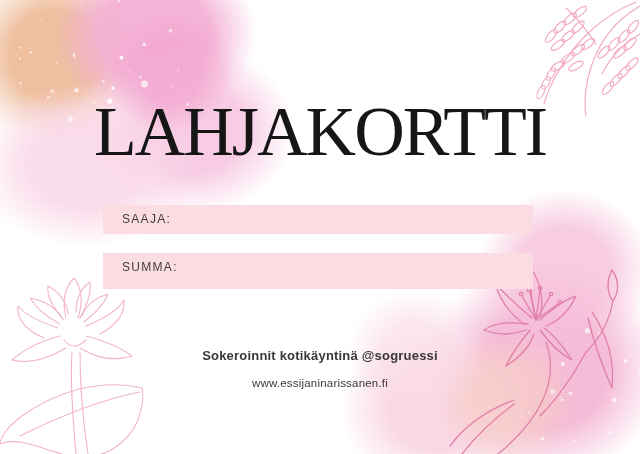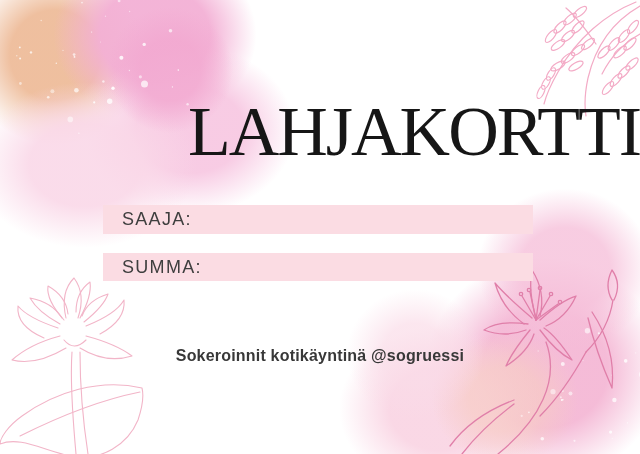--- a/index.html
+++ b/index.html
@@ -29,42 +29,42 @@
     background:radial-gradient(50% 50% at 50% 50%, rgba(247,206,194,.6) 0 34%, rgba(247,206,194,0) 70%);}
   .br5{right:130px;bottom:10px;width:190px;height:180px;
     background:radial-gradient(50% 50% at 50% 50%, rgba(250,220,232,.7) 0 34%, rgba(250,220,232,0) 72%);}
   
   .deco{position:absolute;left:0;top:0;width:640px;height:454px;pointer-events:none;}
   .lineart-light{fill:none;stroke:var(--lineart-light-pink,#f3abc6);stroke-width:1.2;stroke-linecap:round;stroke-linejoin:round;}
   .lineart-lotus{fill:none;stroke:var(--lineart-lotus,#f2b5c8);stroke-width:1.1;stroke-linecap:round;stroke-linejoin:round;}
   .lineart-rose{fill:none;stroke:var(--lineart-rose,#e07fa9);stroke-width:1.3;stroke-linecap:round;stroke-linejoin:round;}
   
   .title{
-    position:absolute;left:0;right:0;top:97px;margin:0;text-align:right;
+    position:absolute;left:0;right:0;top:97px;margin:0;text-align:center;
     font-family:"Liberation Serif", serif;font-weight:400;
     font-size:70px;line-height:70px;letter-spacing:-2px;
     color:var(--title-text,#161616);
   }
   
   .bar{
     position:absolute;left:103px;width:430px;background:var(--field-background,#fbdce3);
-    color:var(--label-text,#3e3e3e);font-size:18px;letter-spacing:1.3px;
+    color:var(--label-text,#3e3e3e);font-size:12px;letter-spacing:1.3px;
   }
   .bar-recipient{top:205px;height:29px;line-height:29px;}
-  .bar-amount{top:253px;height:28px;line-height:28px;}
+  .bar-amount{top:253px;height:36px;line-height:28px;}
   .bar .lbl{position:absolute;top:0;}
   .lbl-saaja{left:19px;}
   .lbl-summa{left:19px;}
   .lbl-voimassa{left:221px;}
   
   .footer{
     position:absolute;top:349px;left:0;right:0;text-align:center;
     color:var(--footer-text,#383838);
   }
-  .tagline{margin:0 0 14px;font-size:16px;line-height:14px;letter-spacing:.2px;font-weight:bold;}
+  .tagline{margin:0 0 14px;font-size:13px;line-height:14px;letter-spacing:.2px;font-weight:bold;}
   .contact p{margin:0;font-size:11.5px;line-height:13.5px;letter-spacing:.2px;}
 </style>
 </head>
 <body>
 
 <div class="card">
 
   <div class="blob tl1"></div>
   <div class="blob tl2"></div>
   <div class="blob tl3"></div>
@@ -223,16 +223,17 @@
   <div class="bar bar-recipient">
     <span class="lbl lbl-saaja">SAAJA:</span>
   </div>
   <div class="bar bar-amount">
     <span class="lbl lbl-summa">SUMMA:</span>
   </div>
 
   <div class="footer">
     <p class="tagline">Sokeroinnit kotikäyntinä @sogruessi</p>
     <div class="contact">
+      <p>www.essijaninarissanen.fi</p>
     </div>
   </div>
 
 </div>
 
 </body></html>

